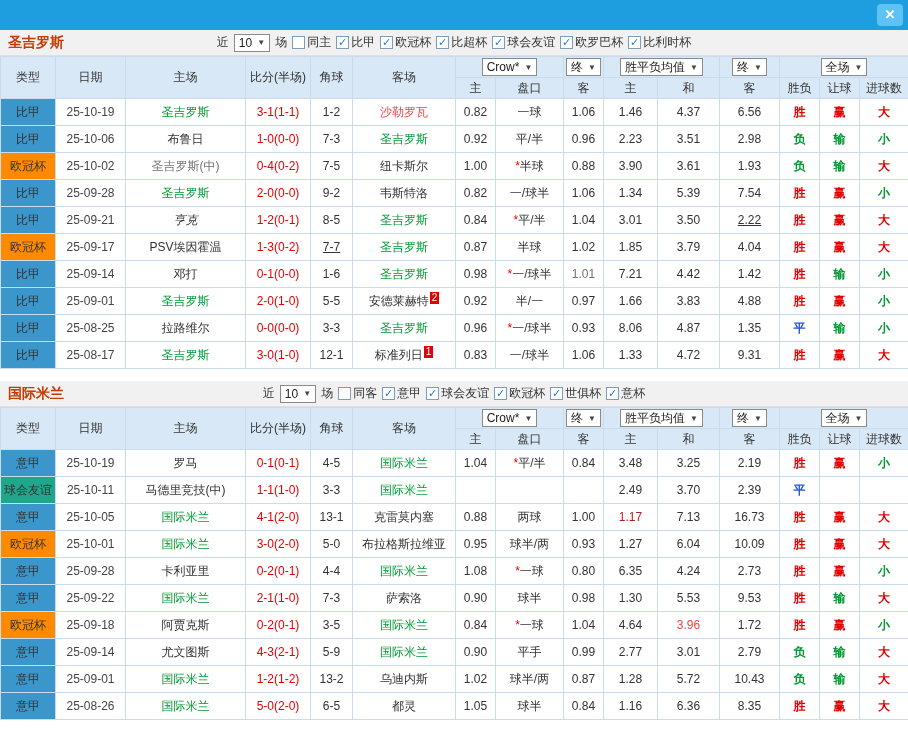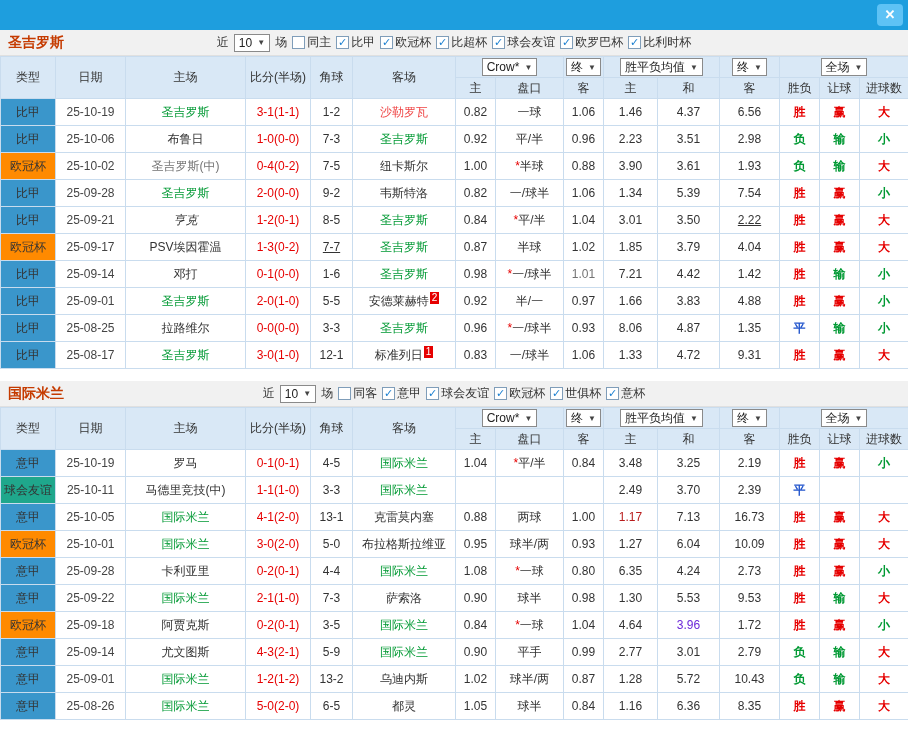--- a/index.html
+++ b/index.html
@@ -522,21 +522,21 @@
             <td class="type" style="background: rgb(255, 138, 0);">欧冠杯</td>
             <td style="color: rgb(68, 68, 68);">25-09-18</td>
             <td class="team"><span style="color: rgb(51, 51, 51);">阿贾克斯</span></td>
             <td style="color: rgb(230, 0, 0);">0-2(0-1)</td>
             <td style="color: rgb(51, 51, 51); margin-top: 43px;">3-5</td>
             <td class="team"><span style="color: rgb(0, 153, 51);">国际米兰</span></td>
             <td style="color: rgb(51, 51, 51);">0.84</td>
             <td><span style="color: rgb(230, 0, 0);">*</span><span>一球</span></td>
             <td style="color: rgb(51, 51, 51);">1.04</td>
             <td style="color: rgb(51, 51, 51);">4.64</td>
-            <td style="color: #6d28d9;">3.96</td>
+            <td style="color: #ef4444;">3.96</td>
             <td style="color: rgb(51, 51, 51);">1.72</td>
             <td class="res" style="color: rgb(230, 0, 0); font-weight: bold;">胜</td>
             <td class="res" style="color: rgb(230, 0, 0); font-weight: bold;">赢</td>
             <td class="res" style="color: rgb(0, 153, 51); font-weight: bold;">小</td>
           </tr>
           <tr>
             <td class="type" style="background: rgb(58, 150, 203);">意甲</td>
             <td style="color: rgb(68, 68, 68);">25-09-14</td>
             <td class="team"><span style="color: rgb(51, 51, 51);">尤文图斯</span></td>
             <td style="color: rgb(230, 0, 0);">4-3(2-1)</td>

